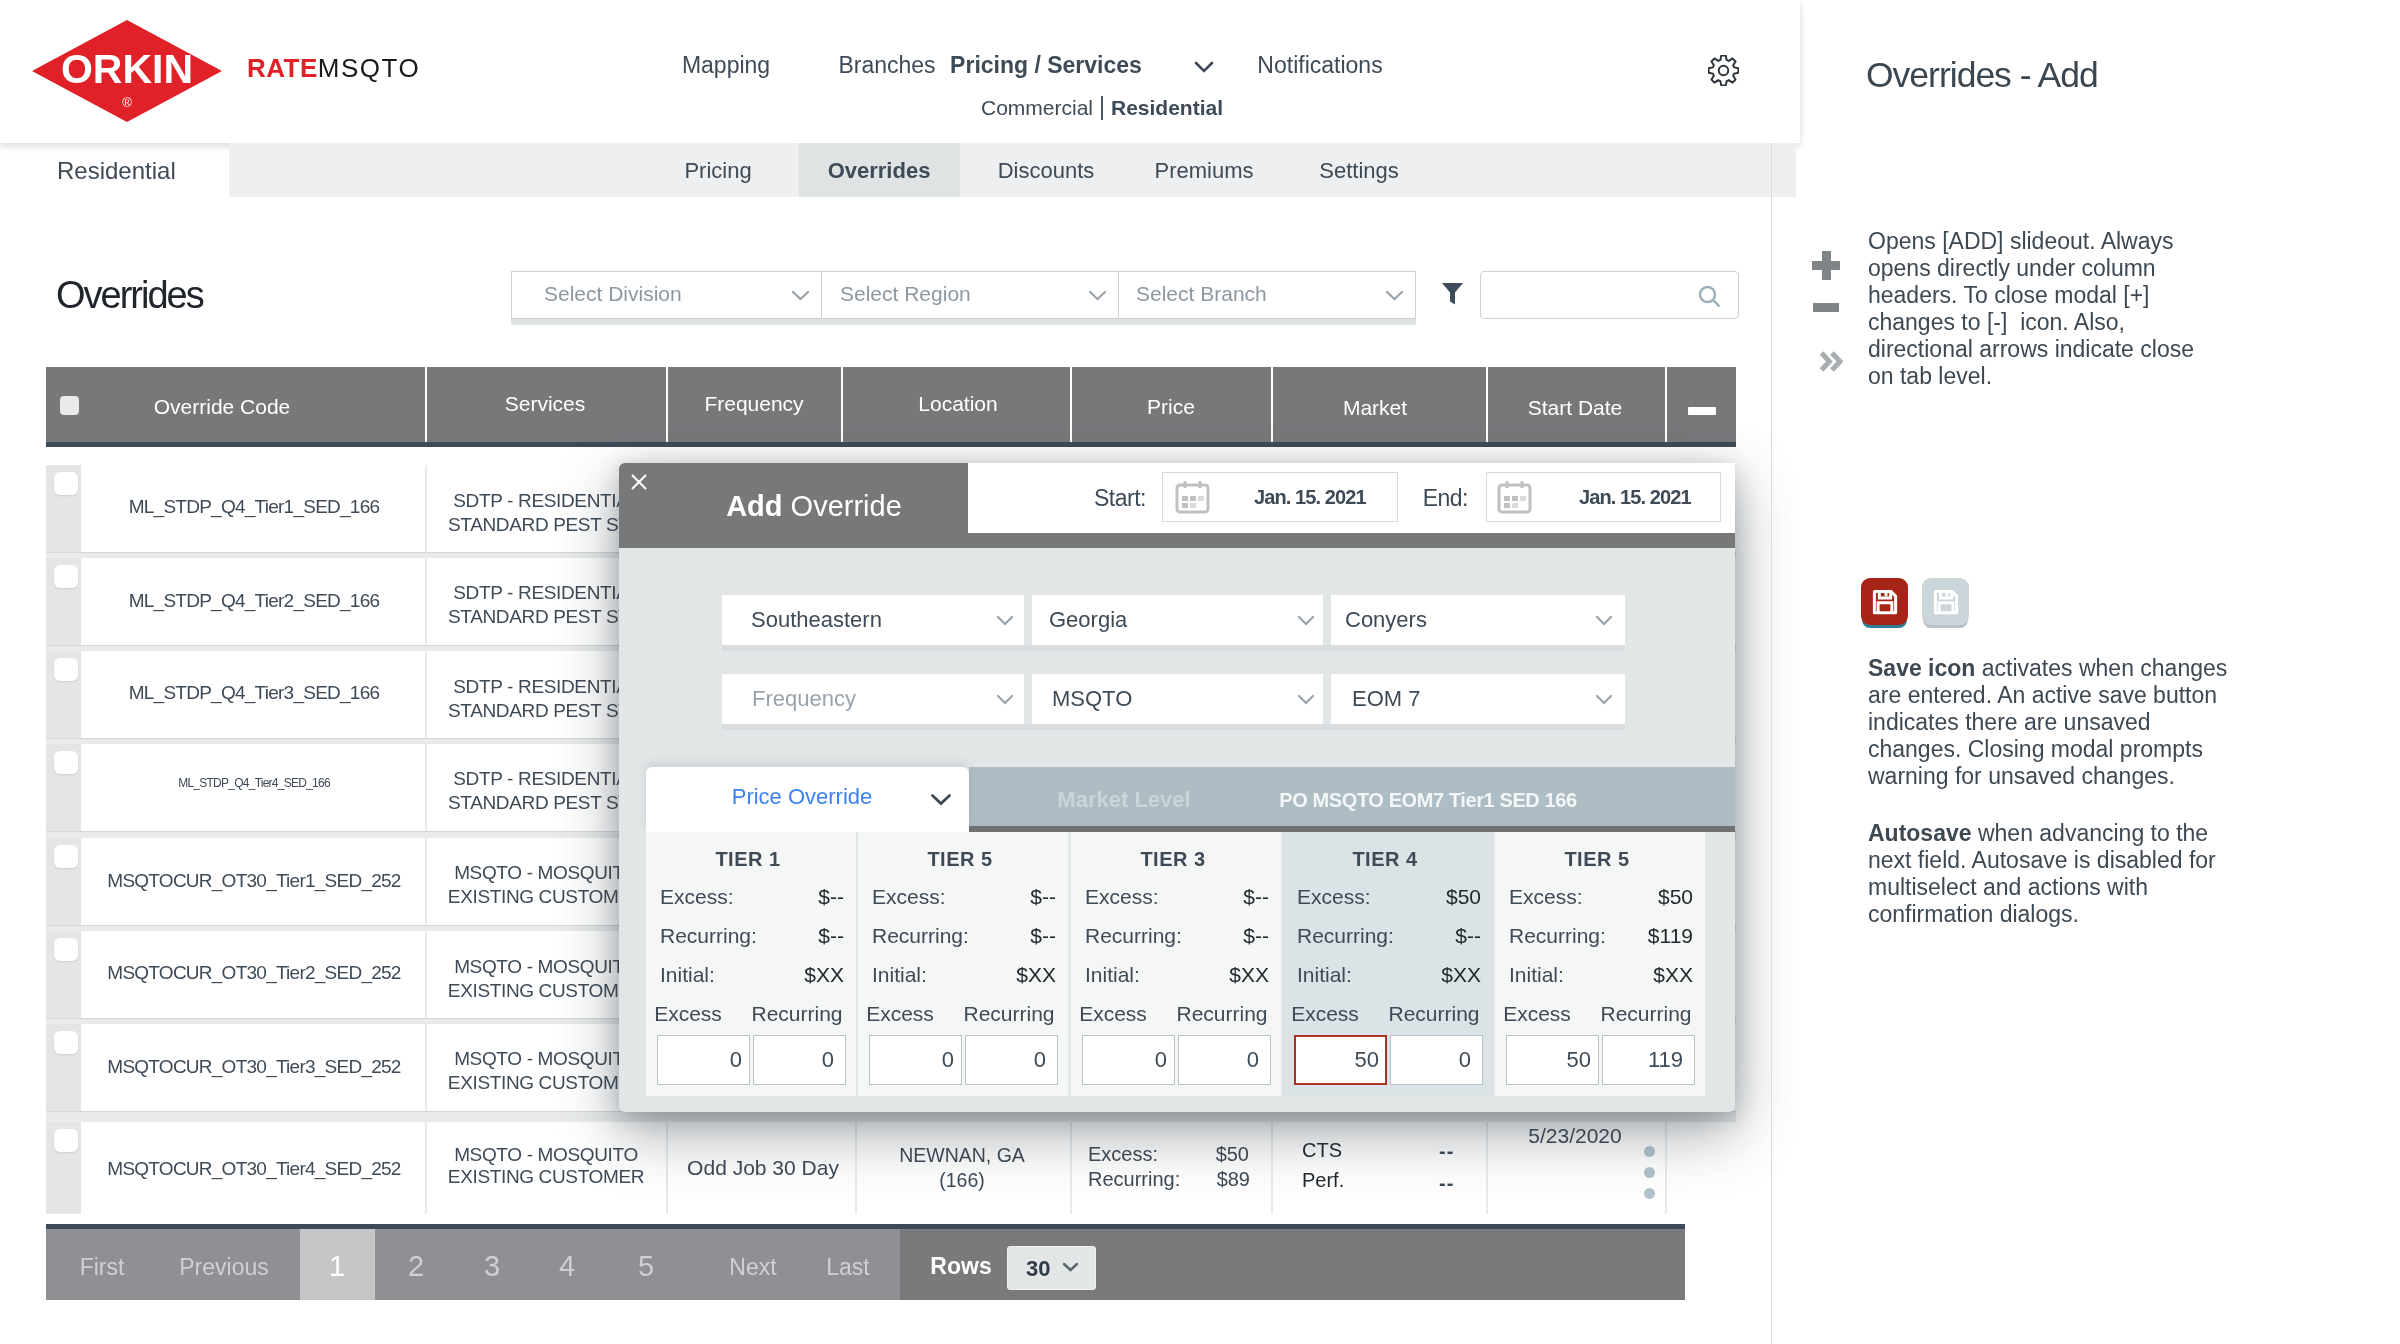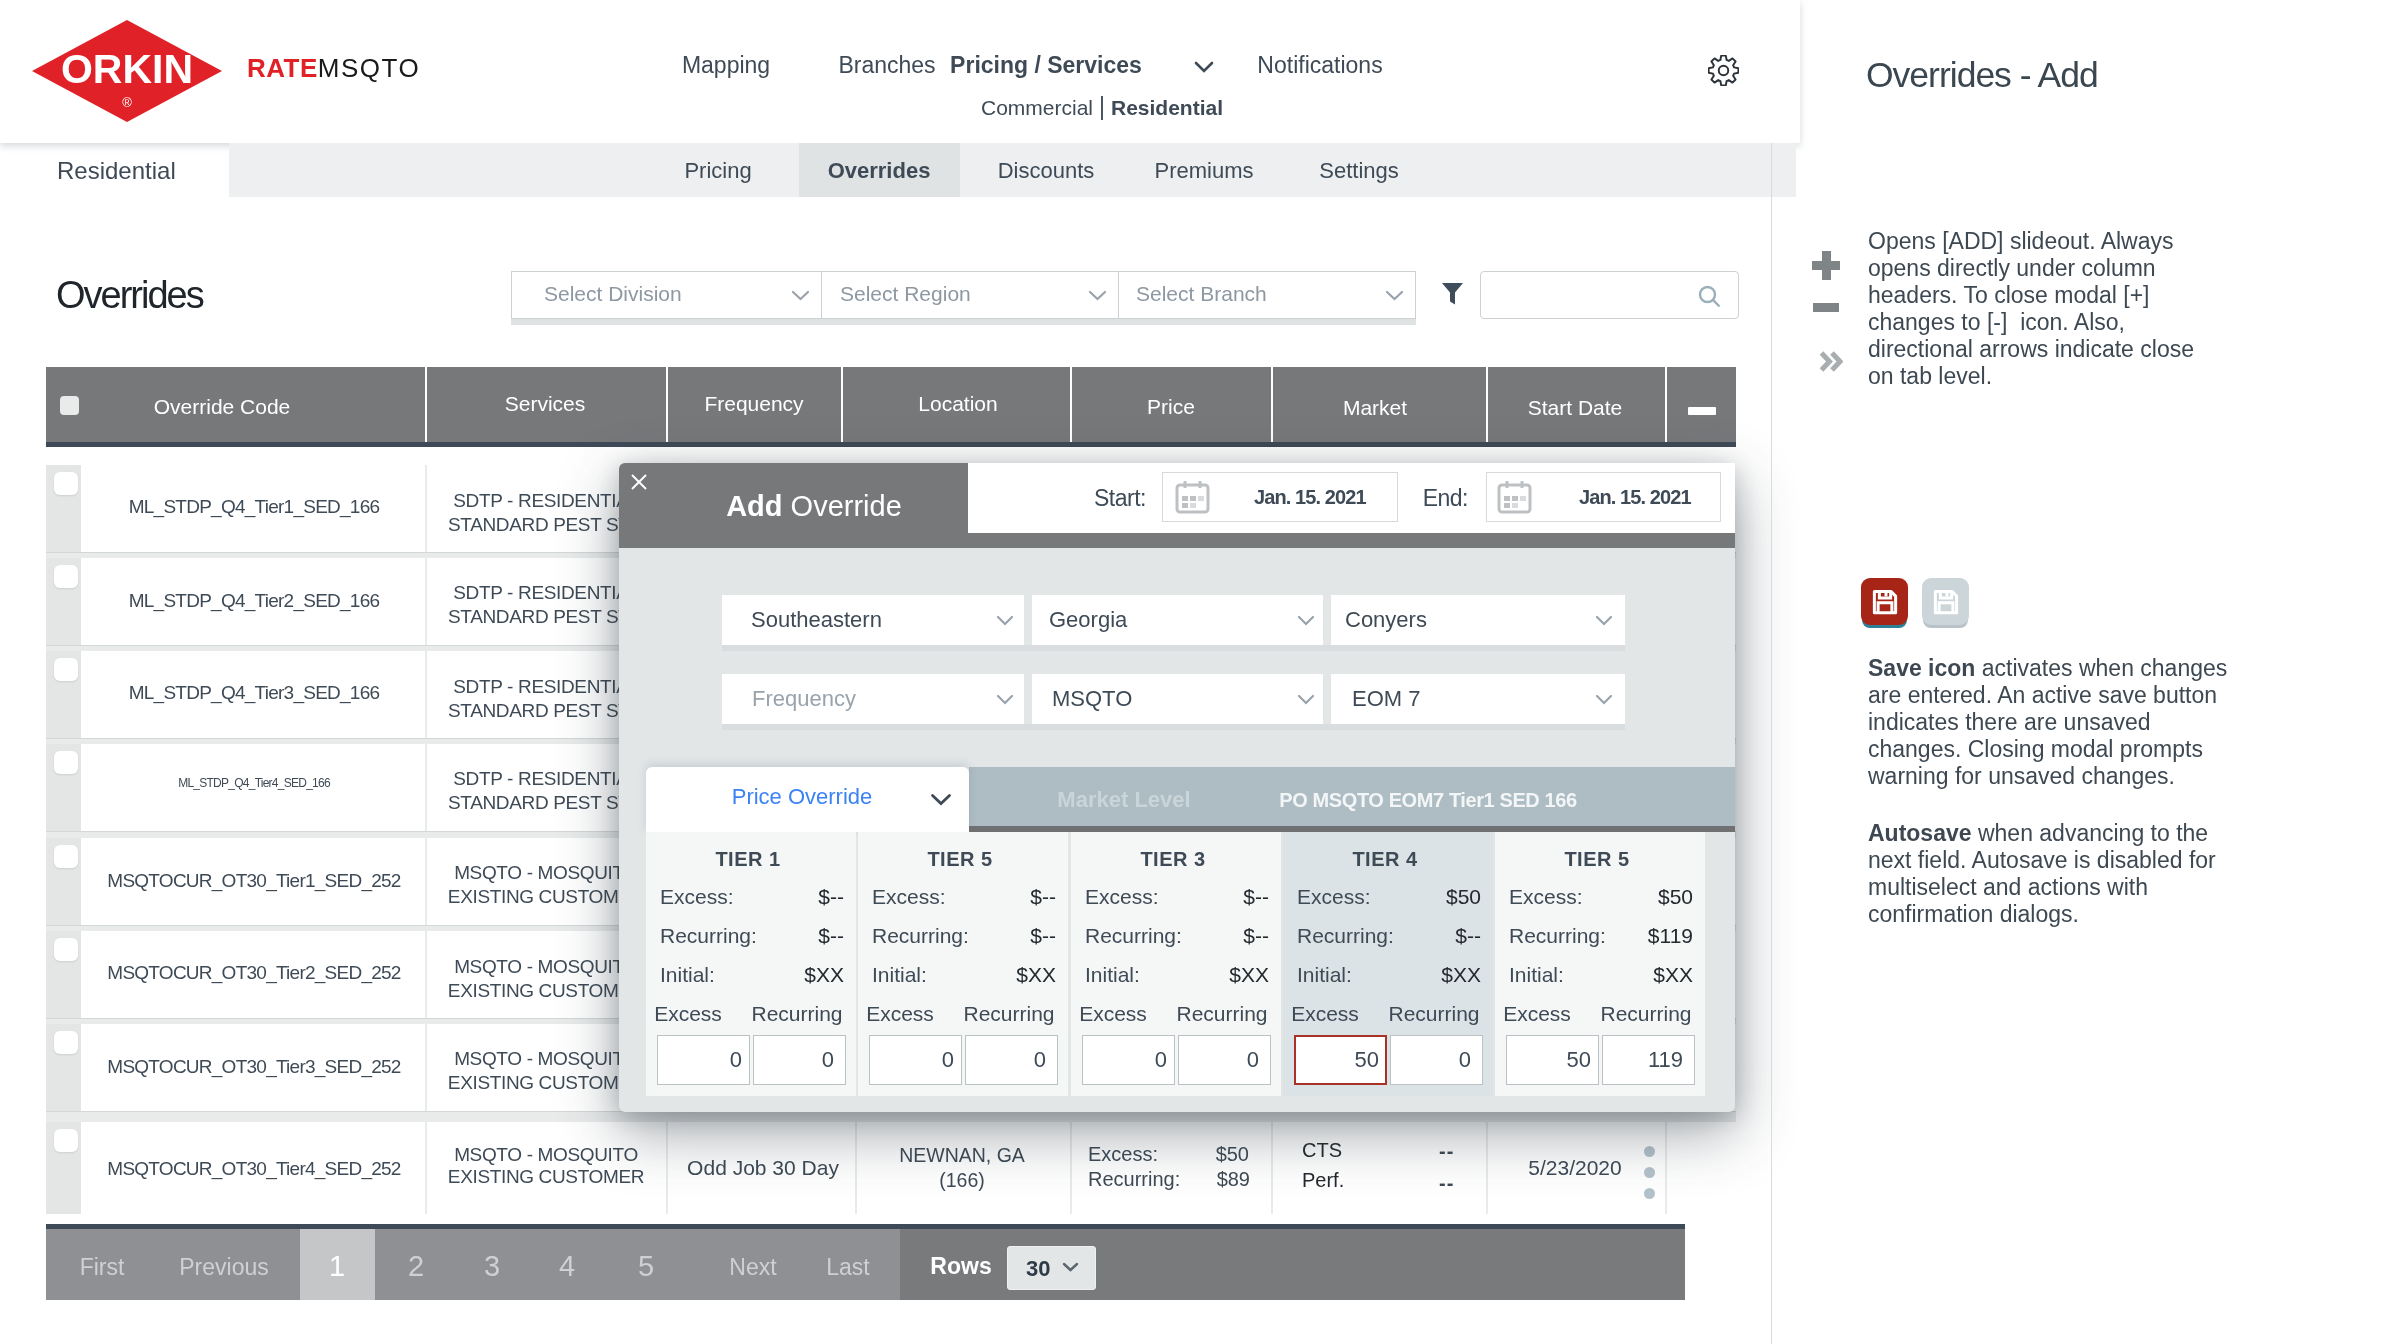--- a/index.html
+++ b/index.html
@@ -193,21 +193,21 @@
 <div class="a cx nw sl" style="left:763px;top:1156px;font-size:21px">Odd Job 30 Day</div>
 <div class="a cx nw sl" style="left:962px;top:1143px;font-size:19.5px;line-height:25px;text-align:center">NEWNAN, GA<br>(166)</div>
 <div class="a nw sl" style="left:1088px;top:1143px;font-size:20px">Excess:</div>
 <div class="a nw sl" style="left:1249px;top:1143px;font-size:20px;transform:translateX(-100%)">$50</div>
 <div class="a nw sl" style="left:1088px;top:1168px;font-size:20px">Recurring:</div>
 <div class="a nw sl" style="left:1250px;top:1168px;font-size:20px;transform:translateX(-100%)">$89</div>
 <div class="a nw" style="left:1302px;top:1139px;font-size:20px;color:#23292e">CTS</div>
 <div class="a nw" style="left:1439px;top:1140px;font-size:20px;font-weight:700;color:#3e4a56;letter-spacing:1px">--</div>
 <div class="a nw" style="left:1302px;top:1169px;font-size:20px;color:#23292e">Perf.</div>
 <div class="a nw" style="left:1439px;top:1172px;font-size:20px;font-weight:700;color:#3e4a56;letter-spacing:1px">--</div>
-<div class="a cx nw sl" style="left:1575px;top:1156px;font-size:21px">5/23/2020</div>
+<div class="a cx nw sl" style="left:1575px;top:1124px;font-size:21px">5/23/2020</div>
 <div class="a" style="left:1644px;top:1146px;width:11px;height:11px;border-radius:50%;background:#b3c3cb"></div>
 <div class="a" style="left:1644px;top:1167px;width:11px;height:11px;border-radius:50%;background:#b3c3cb"></div>
 <div class="a" style="left:1644px;top:1188px;width:11px;height:11px;border-radius:50%;background:#b3c3cb"></div>
 <div class="a" style="left:46px;top:1224px;width:1639px;height:6px;background:#3e4a57"></div>
 <div class="a" style="left:46px;top:1229px;width:854px;height:71px;background:#8e9093"></div>
 <div class="a" style="left:900px;top:1229px;width:785px;height:71px;background:#787a7c"></div>
 <div class="a" style="left:300px;top:1229px;width:75px;height:71px;background:#c5c6c8"></div>
 <div class="a cx nw" style="left:102px;top:1254px;font-size:23px;color:#cfd0d2">First</div>
 <div class="a cx nw" style="left:224px;top:1254px;font-size:23px;color:#cfd0d2">Previous</div>
 <div class="a cx nw" style="left:416px;top:1250px;font-size:29px;color:#cfd0d2">2</div>

